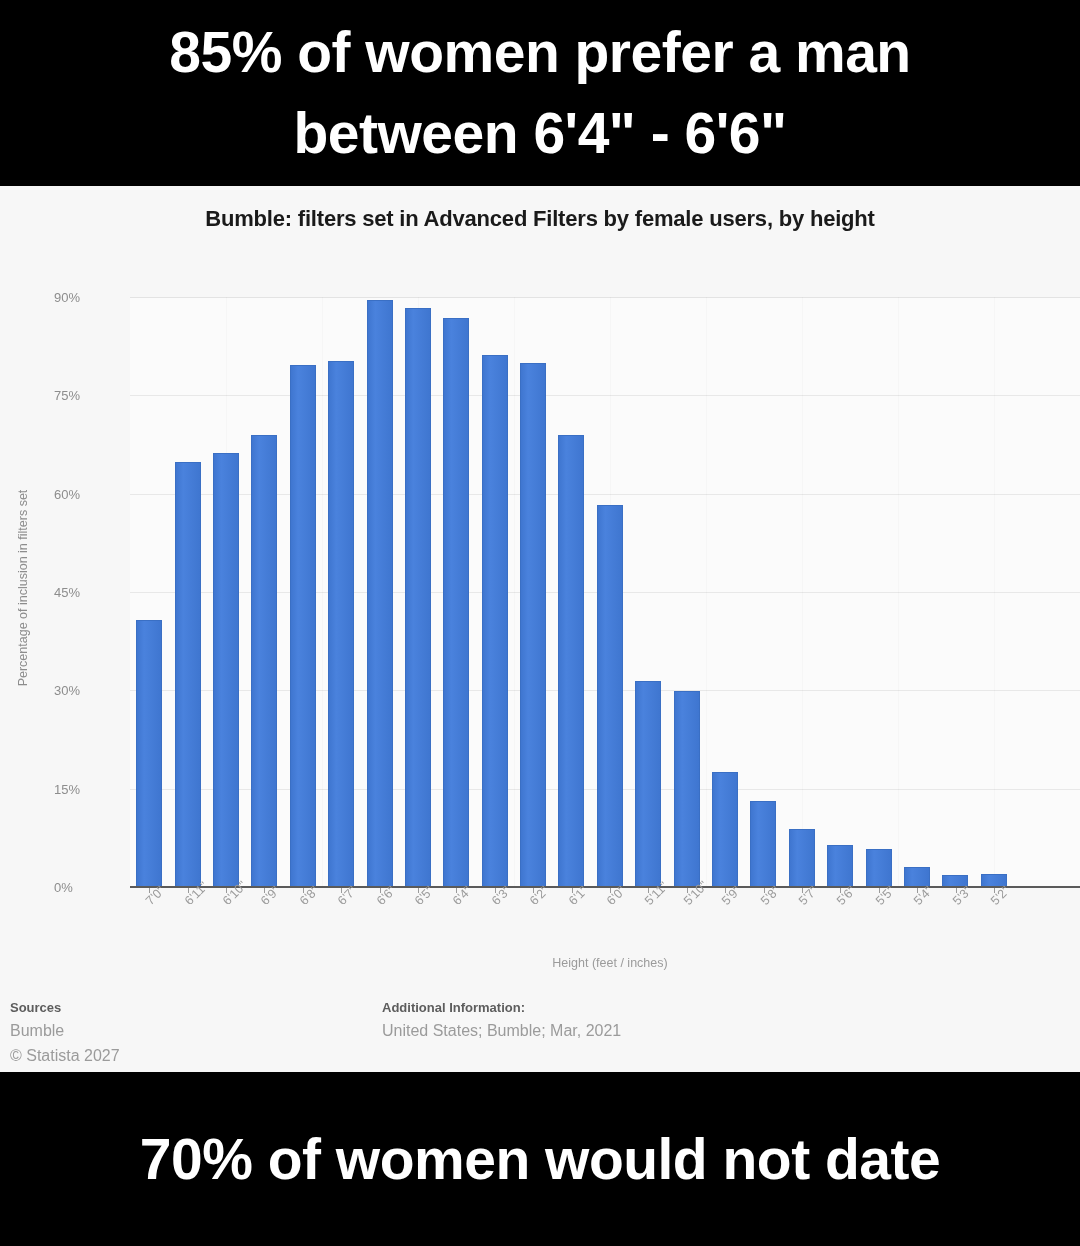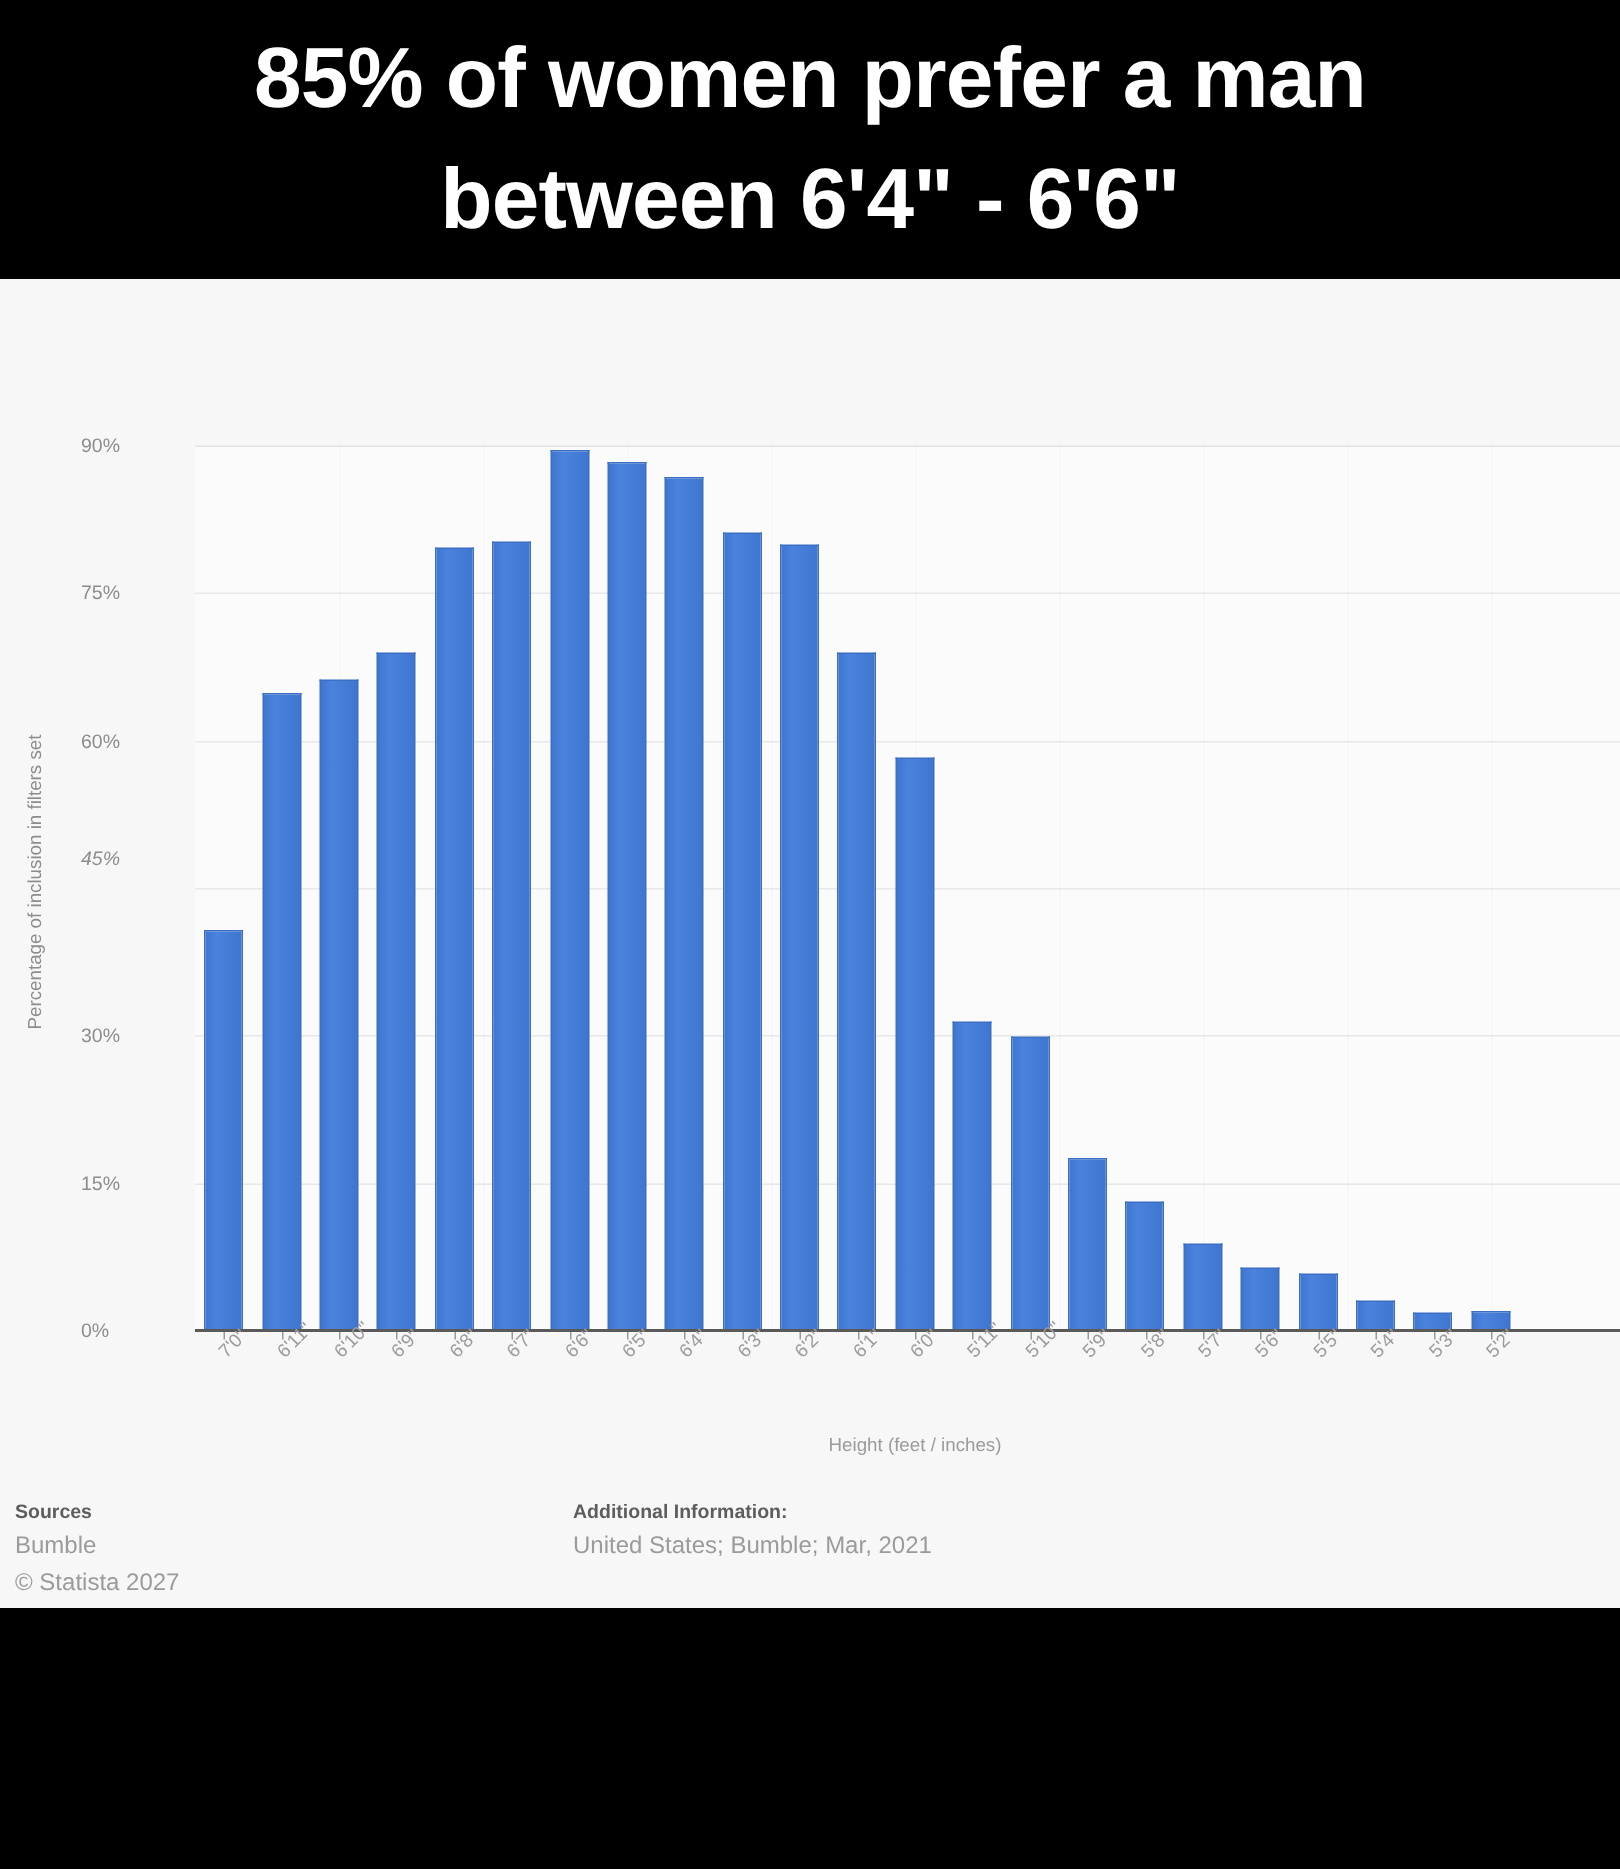--- a/index.html
+++ b/index.html
@@ -187,26 +187,27 @@
 
 <div id="root">
 
   <div class="caption-band" id="caption-top">
     <div class="caption-line">85% of women prefer a man</div>
     <div class="caption-line">between 6'4"  -  6'6"</div>
   </div>
 
   <div id="chart-panel">
 
+    <div id="chart-title">Bumble: filters set in Advanced Filters by female users, by height</div>
 
     <div id="y-labels">
         <div class="y-label" style="top: 701px;">0%</div>
         <div class="y-label" style="top: 602.667px;">15%</div>
         <div class="y-label" style="top: 504.333px;">30%</div>
-        <div class="y-label" style="top: 386px; font-style: italic;">45%</div>
+        <div class="y-label" style="top: 406px;">45%</div>
         <div class="y-label" style="top: 307.667px;">60%</div>
         <div class="y-label" style="top: 209.333px;">75%</div>
         <div class="y-label" style="top: 111px;">90%</div>
       </div>
     <div id="y-axis-title">Percentage of inclusion in filters set</div>
 
     <div id="plot-area">
       <div id="gridlines">
           <div class="gridline" style="top: 491.667px;"></div>
           <div class="gridline" style="top: 393.333px;"></div>
@@ -361,15 +362,16 @@
       </div>
       <div id="addinfo-block">
         <div class="foot-head">Additional Information:</div>
         <div class="foot-line">United States; Bumble; Mar, 2021</div>
       </div>
     </div>
 
   </div>
 
   <div class="caption-band" id="caption-bottom">
+    <div class="caption-line">70% of women would not date</div>
   </div>
 
 </div>
 
 </body></html>

